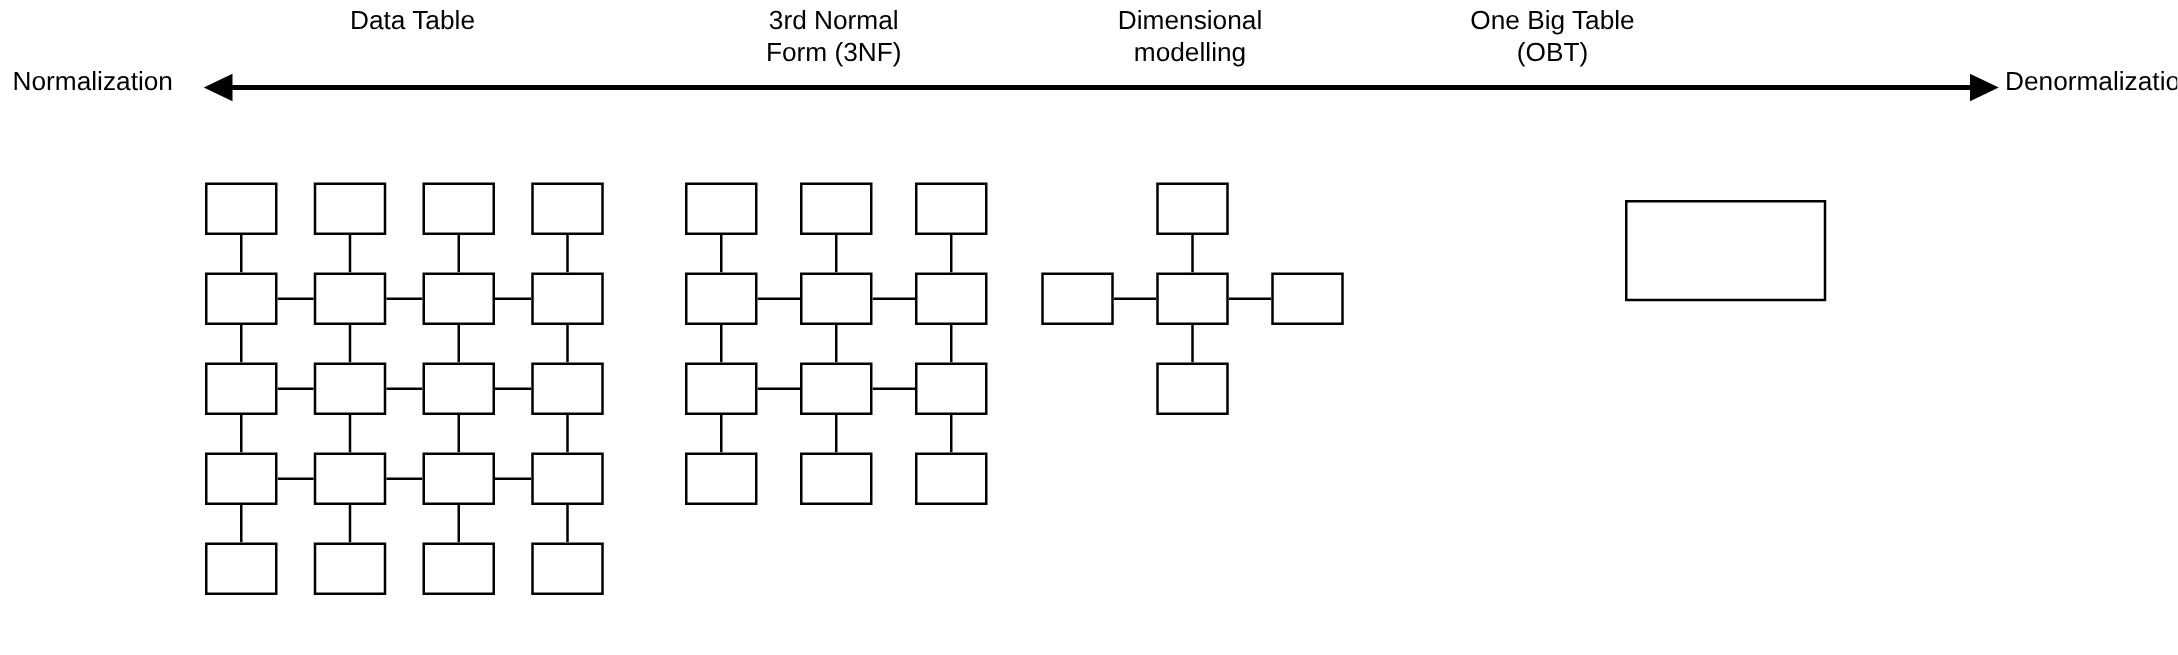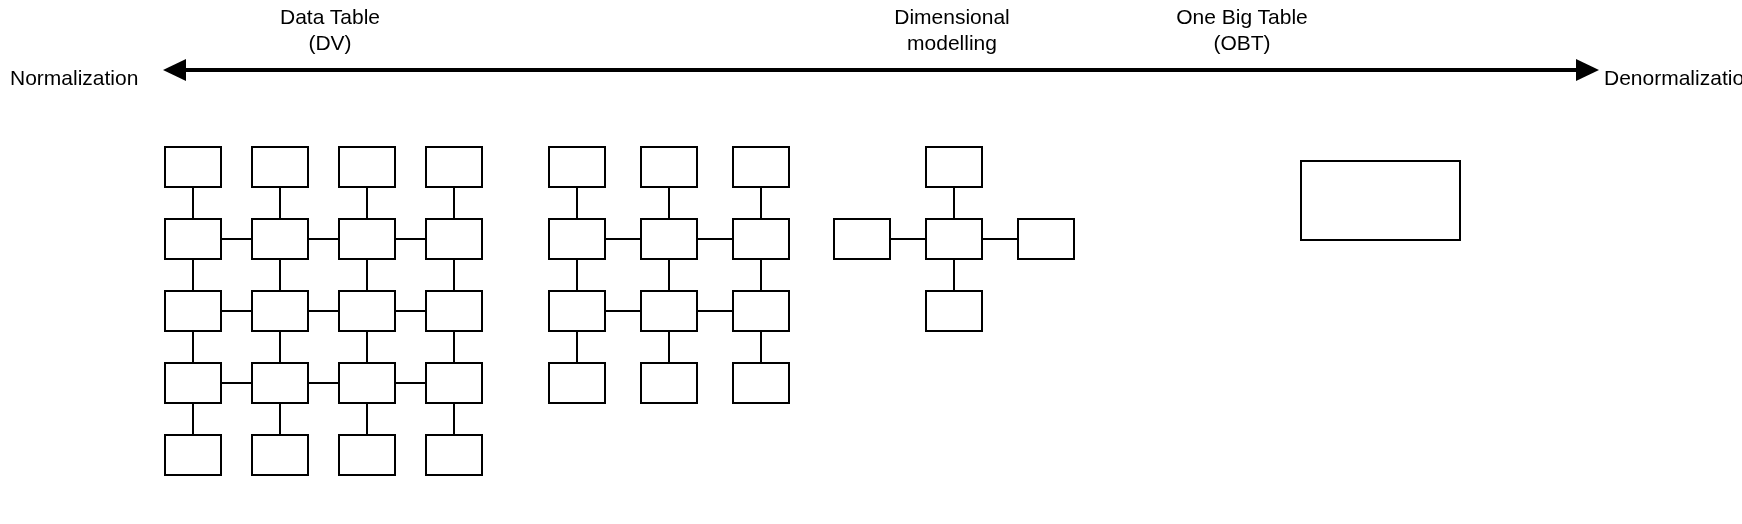--- a/index.html
+++ b/index.html
@@ -16,21 +16,20 @@
     overflow: hidden;
   }
 
   
   .axis-end-label {
     position: absolute;
     font-size: 21px;
     color: #000000;
     white-space: nowrap;
     line-height: 1;
-    margin-top: 12px;
   }
   #axis-label-left  { left: 10px;  top: 55px; }
   #axis-label-right { left: 1604px; top: 55px; }
 
   .axis-line {
     position: absolute;
     left: 182px;
     top: 68px;
     width: 1400px;
     height: 4px;
@@ -96,21 +95,24 @@
   <div class="axis-end-label" id="axis-label-left">Normalization</div>
 
   <div class="axis-end-label" id="axis-label-right">Denormalization</div>
 
   <div class="axis-line"></div>
   <div class="arrowhead" id="arrowhead-left"></div>
   <div class="arrowhead" id="arrowhead-right"></div>
 
   <div class="caption" id="caption-dv">
     <span class="l1">Data Table</span>
-    <span class="l2">(DV)</span>
+  </div>
+  <div class="caption" id="caption-3nf">
+    <span class="l1">3rd Normal</span>
+    <span class="l2">Form (3NF)</span>
   </div>
   <div class="caption" id="caption-dim">
     <span class="l1">Dimensional</span>
     <span class="l2">modelling</span>
   </div>
   <div class="caption" id="caption-obt">
     <span class="l1">One Big Table</span>
     <span class="l2">(OBT)</span>
   </div>
 

